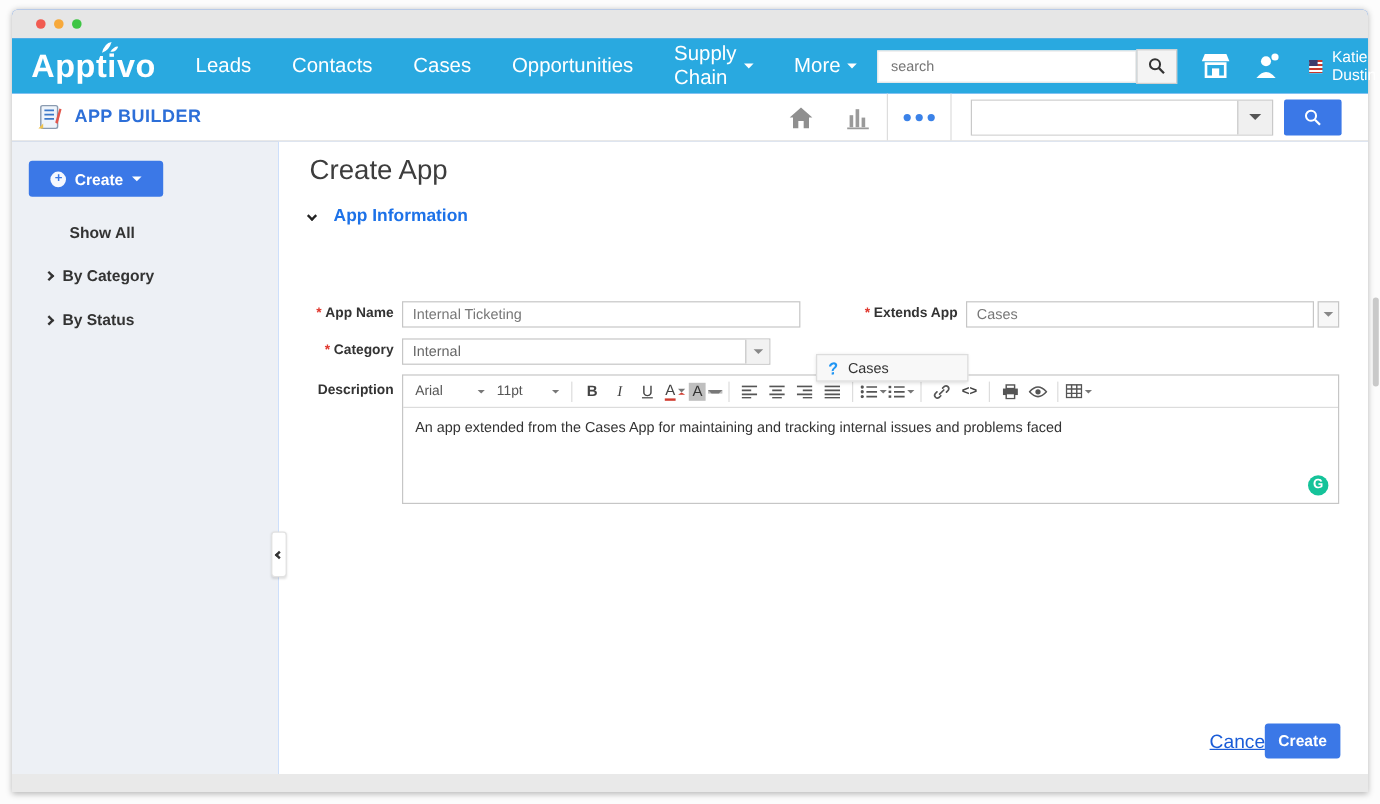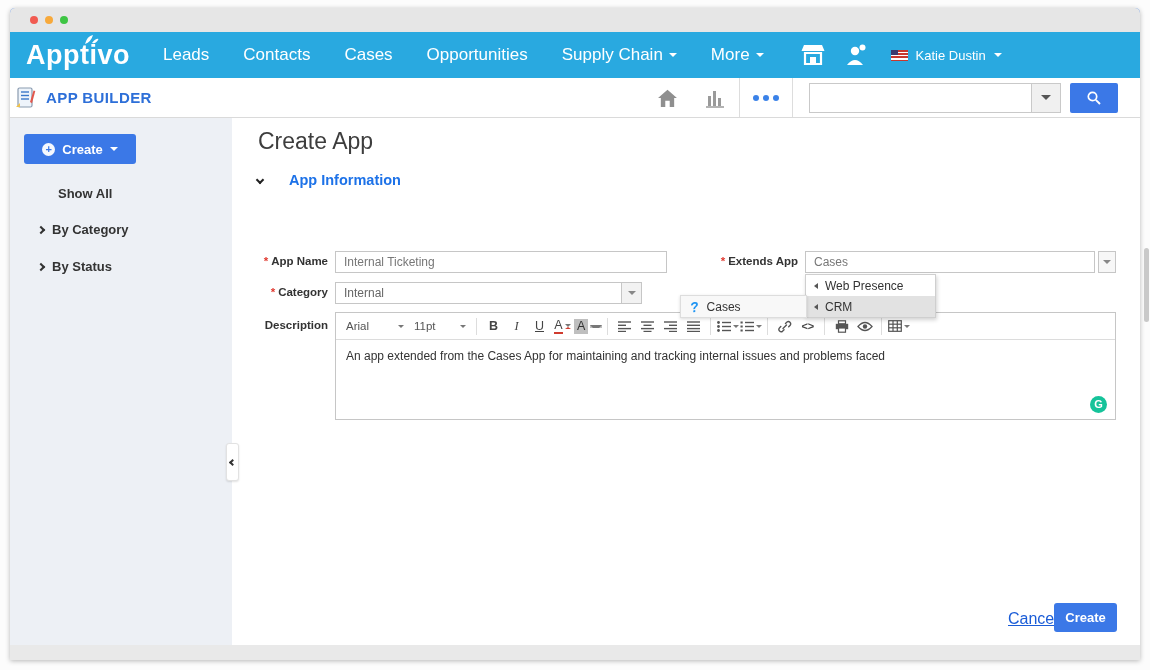--- a/index.html
+++ b/index.html
@@ -24,21 +24,21 @@
   .nav-search { margin-left:auto; display:flex; align-items:center; }
   .nav-search input { width:216px; height:27px; border:1px solid #e6e6e6; padding:0 10px; font-size:12px; color:#555; outline:none; }
   .nav-search-btn { width:34px; height:29px; background:#f4f4f4; border:1px solid #cfcfcf; display:flex; align-items:center; justify-content:center; cursor:pointer; }
   .nav-ico { margin-left:20px; display:flex; align-items:center; cursor:pointer; }
   .user { margin-left:22px; display:flex; align-items:center; gap:8px; color:#fff; font-size:13px; cursor:pointer; }
   .flag { width:17px; height:11px; position:relative;
           background:repeating-linear-gradient(180deg,#c8382e 0 1.6px,#fff 1.6px 3.2px); }
   .flag::after { content:""; position:absolute; left:0; top:0; width:7px; height:5px; background:#3c3b6e; }
 
   
-  .subheader { height:40px; background:#fff; border-bottom:1px solid #dadada; display:flex; align-items:center; padding-left:4px; }
+  .subheader { height:40px; background:#fff; border-bottom:1px solid #dadada; display:flex; align-items:center; padding-left:20px; }
   .sh-title { color:#2d6fd8; font-size:15px; font-weight:bold; letter-spacing:.4px; margin-left:9px; }
   .sh-right { margin-left:auto; display:flex; align-items:center; height:100%; padding-right:22px; }
   .sh-icon-btn { width:48px; height:100%; display:flex; align-items:center; justify-content:center; cursor:pointer; }
   .sh-dots { width:54px; height:100%; border-left:1px solid #ddd; border-right:1px solid #ddd;
              display:flex; align-items:center; justify-content:center; gap:4px; cursor:pointer; }
   .sh-dots i { width:6px; height:6px; border-radius:50%; background:#3b82e8; }
   .sh-combo { display:flex; margin-left:16px; height:30px; border:1px solid #c9c9c9; width:252px; background:#fff; }
   .sh-combo input { flex:1; border:none; outline:none; padding:0 8px; font-size:12px; }
   .sh-combo-caret { width:29px; background:#f0f0f0; border-left:1px solid #c9c9c9; display:flex; align-items:center; justify-content:center; cursor:pointer; }
   .caret-d { width:0; height:0; border-left:5px solid transparent; border-right:5px solid transparent; border-top:5px solid #555; }
@@ -66,21 +66,21 @@
   .side-link.showall { margin:22px 0 0 48px; }
   .side-link.cat { margin:21px 0 0 28px; }
   .side-link.stat { margin:22px 0 0 28px; }
   .collapse-tab { position:absolute; right:-7px; top:325px; width:13px; height:38px; background:#fff;
                   border:1px solid #e2e2e2; border-radius:3px; box-shadow:0 1px 2px rgba(0,0,0,.12);
                   display:flex; align-items:center; justify-content:center; cursor:pointer; z-index:6; }
   .collapse-tab .chev { width:5px; height:5px; }
 
   .main { flex:1; position:relative; background:#fff; }
   .page-title { position:absolute; left:26px; top:10px; font-size:23px; color:#3d3d3d; }
-  .section-hd { position:absolute; left:25px; top:54px; display:flex; align-items:center; gap:26px; cursor:pointer; }
+  .section-hd { position:absolute; left:25px; top:54px; display:flex; align-items:center; gap:15px; cursor:pointer; }
   .section-hd .chev { border-color:#222; }
   .section-hd span { color:#1d72e8; font-size:14.5px; font-weight:bold; }
 
   .flabel { position:absolute; width:96px; text-align:right; font-size:11.5px; font-weight:bold; color:#333; }
   .req::before { content:"*"; color:#e0392f; margin-right:3px; font-weight:bold; }
   .tin { position:absolute; height:22px; border:1px solid #c6c6c6; font-size:12px; color:#777;
          padding:0 8px; outline:none; background:#fff; }
 
   .sel { position:absolute; height:22px; border:1px solid #c6c6c6; display:flex; align-items:center; cursor:pointer; background:#fff; }
   .sel-val { flex:1; font-size:12px; color:#666; padding-left:8px; }
@@ -165,20 +165,29 @@
       </div>
     <div class="nav-item">
         <span>Supply Chain</span>
         <span class="caret-w"></span>
       </div>
     <div class="nav-item">
         <span>More</span>
         <span class="caret-w"></span>
       </div>
 
+    <div class="nav-search">
+      <input placeholder="search" style="">
+      <div class="nav-search-btn">
+        <svg width="16" height="16" viewBox="0 0 16 16">
+          <circle cx="6.5" cy="6.5" r="4.2" fill="none" stroke="#333" stroke-width="1.7"></circle>
+          <line x1="9.8" y1="9.8" x2="14" y2="14" stroke="#333" stroke-width="1.9"></line>
+        </svg>
+      </div>
+    </div>
 
     <div class="nav-ico">
       <svg width="24" height="22" viewBox="0 0 24 22">
         <path d="M3 1 h18 l2.5 6 H.5 Z" fill="#fff"></path>
         <path d="M4 9 h16 v11 H4 Z" fill="none" stroke="#fff" stroke-width="2.2"></path>
         <rect x="9" y="13" width="6" height="7" fill="#fff"></rect>
       </svg>
     </div>
     <div class="nav-ico">
       <svg width="24" height="22" viewBox="0 0 24 22">
@@ -281,30 +290,20 @@
       </div>
 
       <label class="flabel req" style="left:0;top:168px">Category</label>
       <div class="sel" style="left:103px;top:164px;width:307px">
         <span class="sel-val">Internal</span>
         <span class="sel-caret">
           <span class="caret-s"></span>
         </span>
       </div>
 
-      <div class="dropdown">
-        <div class="dd-opt">
-          <span class="tri-l"></span>
-          <span>Web Presence</span>
-        </div>
-        <div class="dd-opt hl">
-          <span class="tri-l"></span>
-          <span>CRM</span>
-        </div>
-      </div>
 
       <div class="flyout">
         <span class="cases-ic">?</span>
         <span class="lbl">Cases</span>
       </div>
 
       <label class="flabel" style="left:0;top:201px">Description</label>
       <div class="editor">
         <div class="ed-toolbar">
           <div class="ed-sel fam">

